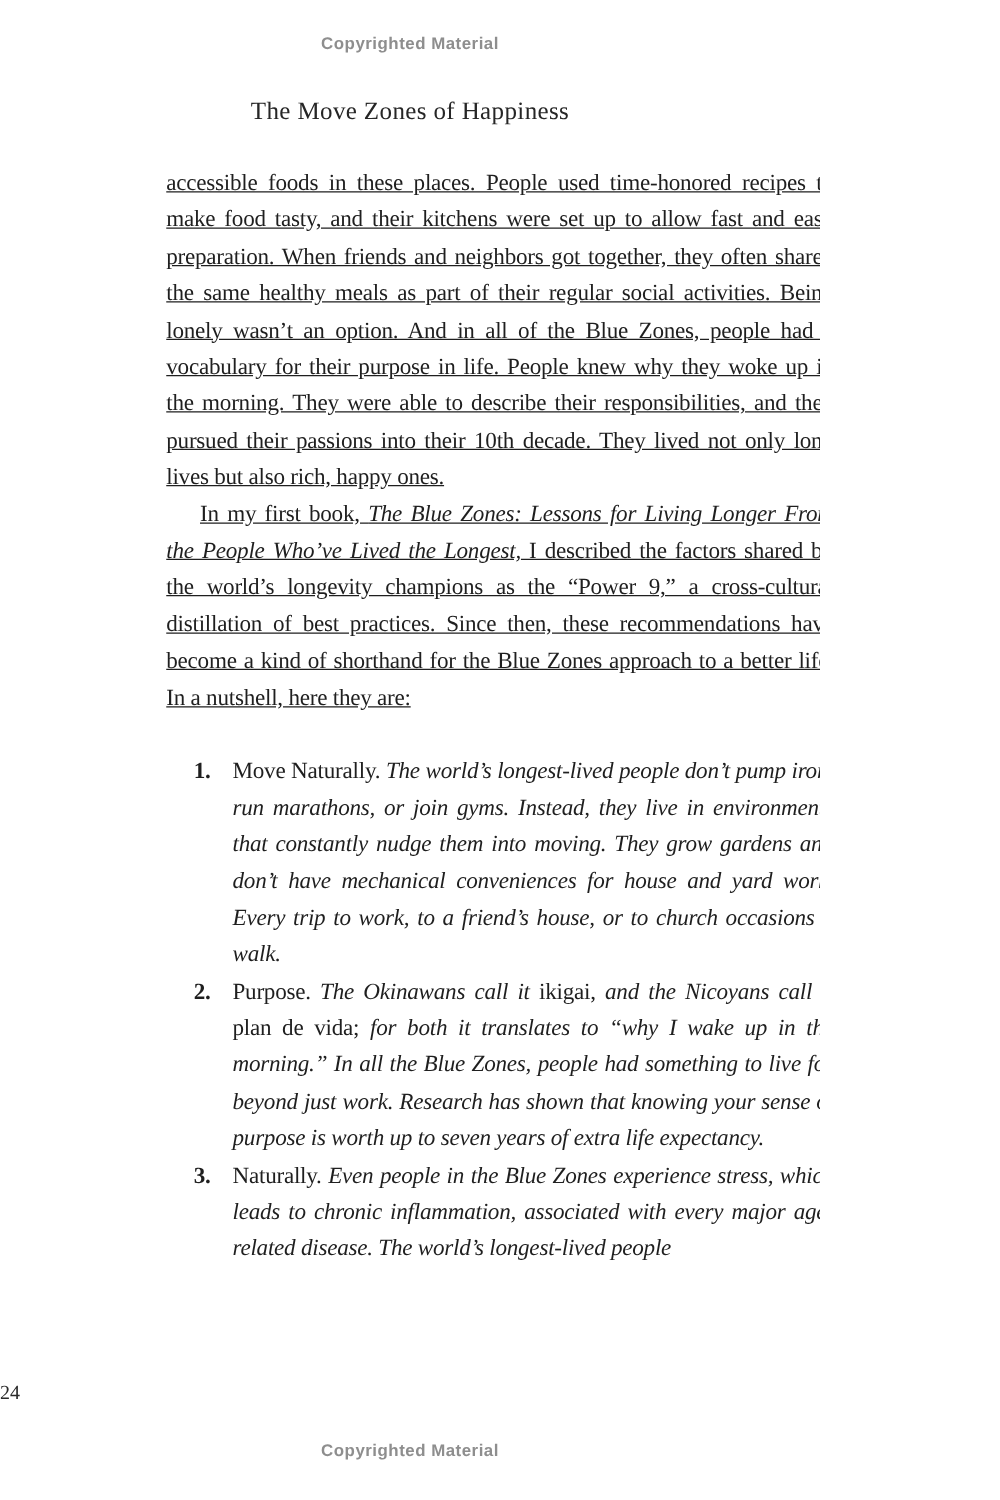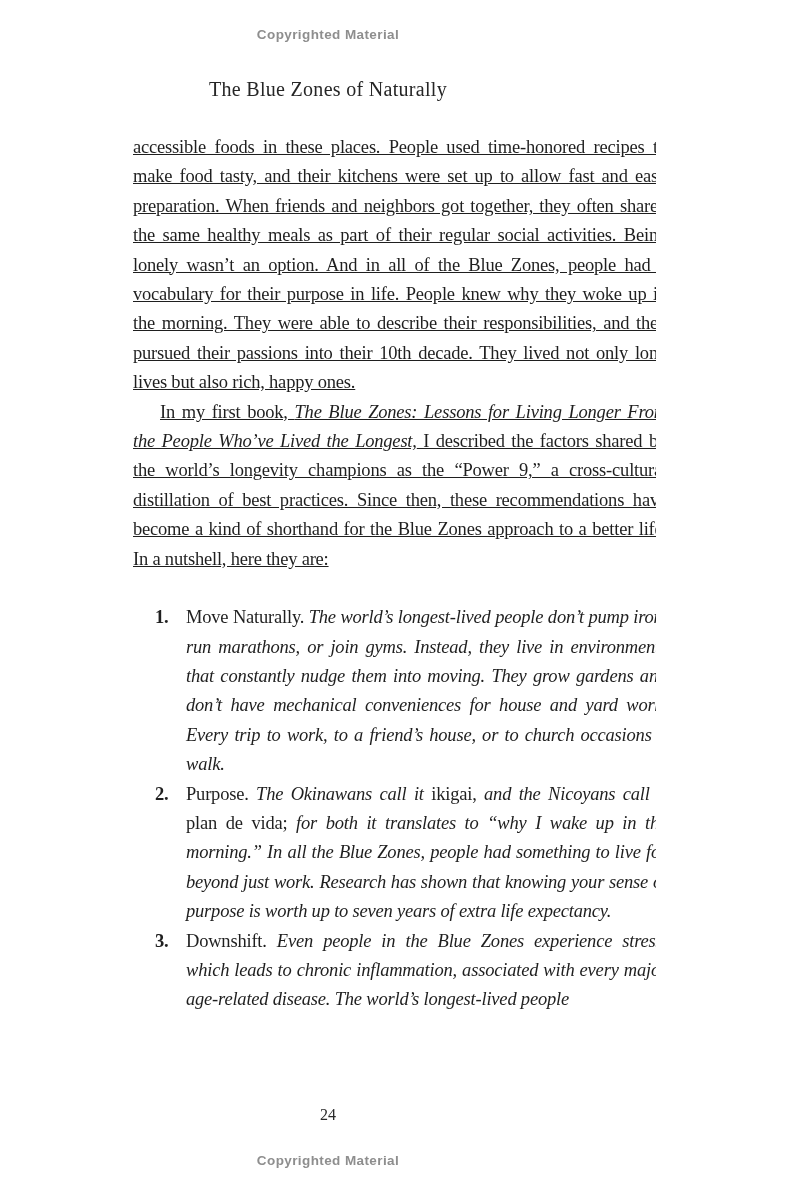--- a/index.html
+++ b/index.html
@@ -67,33 +67,32 @@
     font-style: normal;
   }
   .run-normal { font-style: normal; font-weight: normal; }
   .run-italic { font-style: italic; }
   .run-bold { font-weight: normal; font-style: normal; }
   .page-number {
     position: absolute;
     top: 1106px;
     left: 0;
     width: 100%;
-    text-align: center;
     font-size: 16px;
     color: #2a2a2a;
   }
 </style>
 </head>
 <body>
 
 <div class="page">
 
   <div class="copyright-notice copyright-top">Copyrighted Material</div>
 
-  <div class="running-head">The Blue Zones of Naturally</div>
+  <div class="running-head">The Move Zones of Happiness</div>
 
   <div class="text-block">
 
     <p class="para">accessible foods in these places. People used time-honored recipes to make food tasty, and their kitchens were set up to allow fast and easy preparation. When friends and neighbors got together, they often shared the same healthy meals as part of their regular social activities. Being lonely wasn’t an option. And in all of the Blue Zones, people had a vocabulary for their purpose in life. People knew why they woke up in the morning. They were able to describe their responsibilities, and they pursued their passions into their 10th decade. They lived not only long lives but also rich, happy ones.</p>
 
     <p class="para para-indent"><span class="run run-normal">In my first book, </span><span class="run run-italic">The Blue Zones: Lessons for Living Longer From the People Who’ve Lived the Longest,</span><span class="run run-normal"> I described the factors shared by the world’s longevity champions as the “Power 9,” a cross-cultural distillation of best practices. Since then, these recommendations have become a kind of shorthand for the Blue Zones approach to a better life. In a nutshell, here they are:</span></p>
 
     <div class="numbered-list">
 
       <div class="list-item">
@@ -101,21 +100,21 @@
         <span><span class="run run-bold">Move Naturally. </span><span class="run run-italic">The world’s longest-lived people don’t pump iron, run marathons, or join gyms. Instead, they live in environments that constantly nudge them into moving. They grow gardens and don’t have mechanical conveniences for house and yard work. Every trip to work, to a friend’s house, or to church occasions a walk.</span></span>
       </div>
 
       <div class="list-item">
         <span class="item-number">2.</span>
         <span><span class="run run-bold">Purpose. </span><span class="run run-italic">The Okinawans call it </span><span class="run run-normal">ikigai,</span><span class="run run-italic"> and the Nicoyans call it </span><span class="run run-normal">plan de vida;</span><span class="run run-italic"> for both it translates to “why I wake up in the morning.” In all the Blue Zones, people had something to live for beyond just work. Research has shown that knowing your sense of purpose is worth up to seven years of extra life expectancy.</span></span>
       </div>
 
       <div class="list-item">
         <span class="item-number">3.</span>
-        <span><span class="run run-bold">Downshift. </span><span class="run run-italic">Even people in the Blue Zones experience stress, which leads to chronic inflammation, associated with every major age-related disease. The world’s longest-lived people</span></span>
+        <span><span class="run run-bold">Naturally. </span><span class="run run-italic">Even people in the Blue Zones experience stress, which leads to chronic inflammation, associated with every major age-related disease. The world’s longest-lived people</span></span>
       </div>
 
     </div>
   </div>
 
   <div class="page-number">24</div>
 
   <div class="copyright-notice copyright-bottom">Copyrighted Material</div>
 
 </div>

